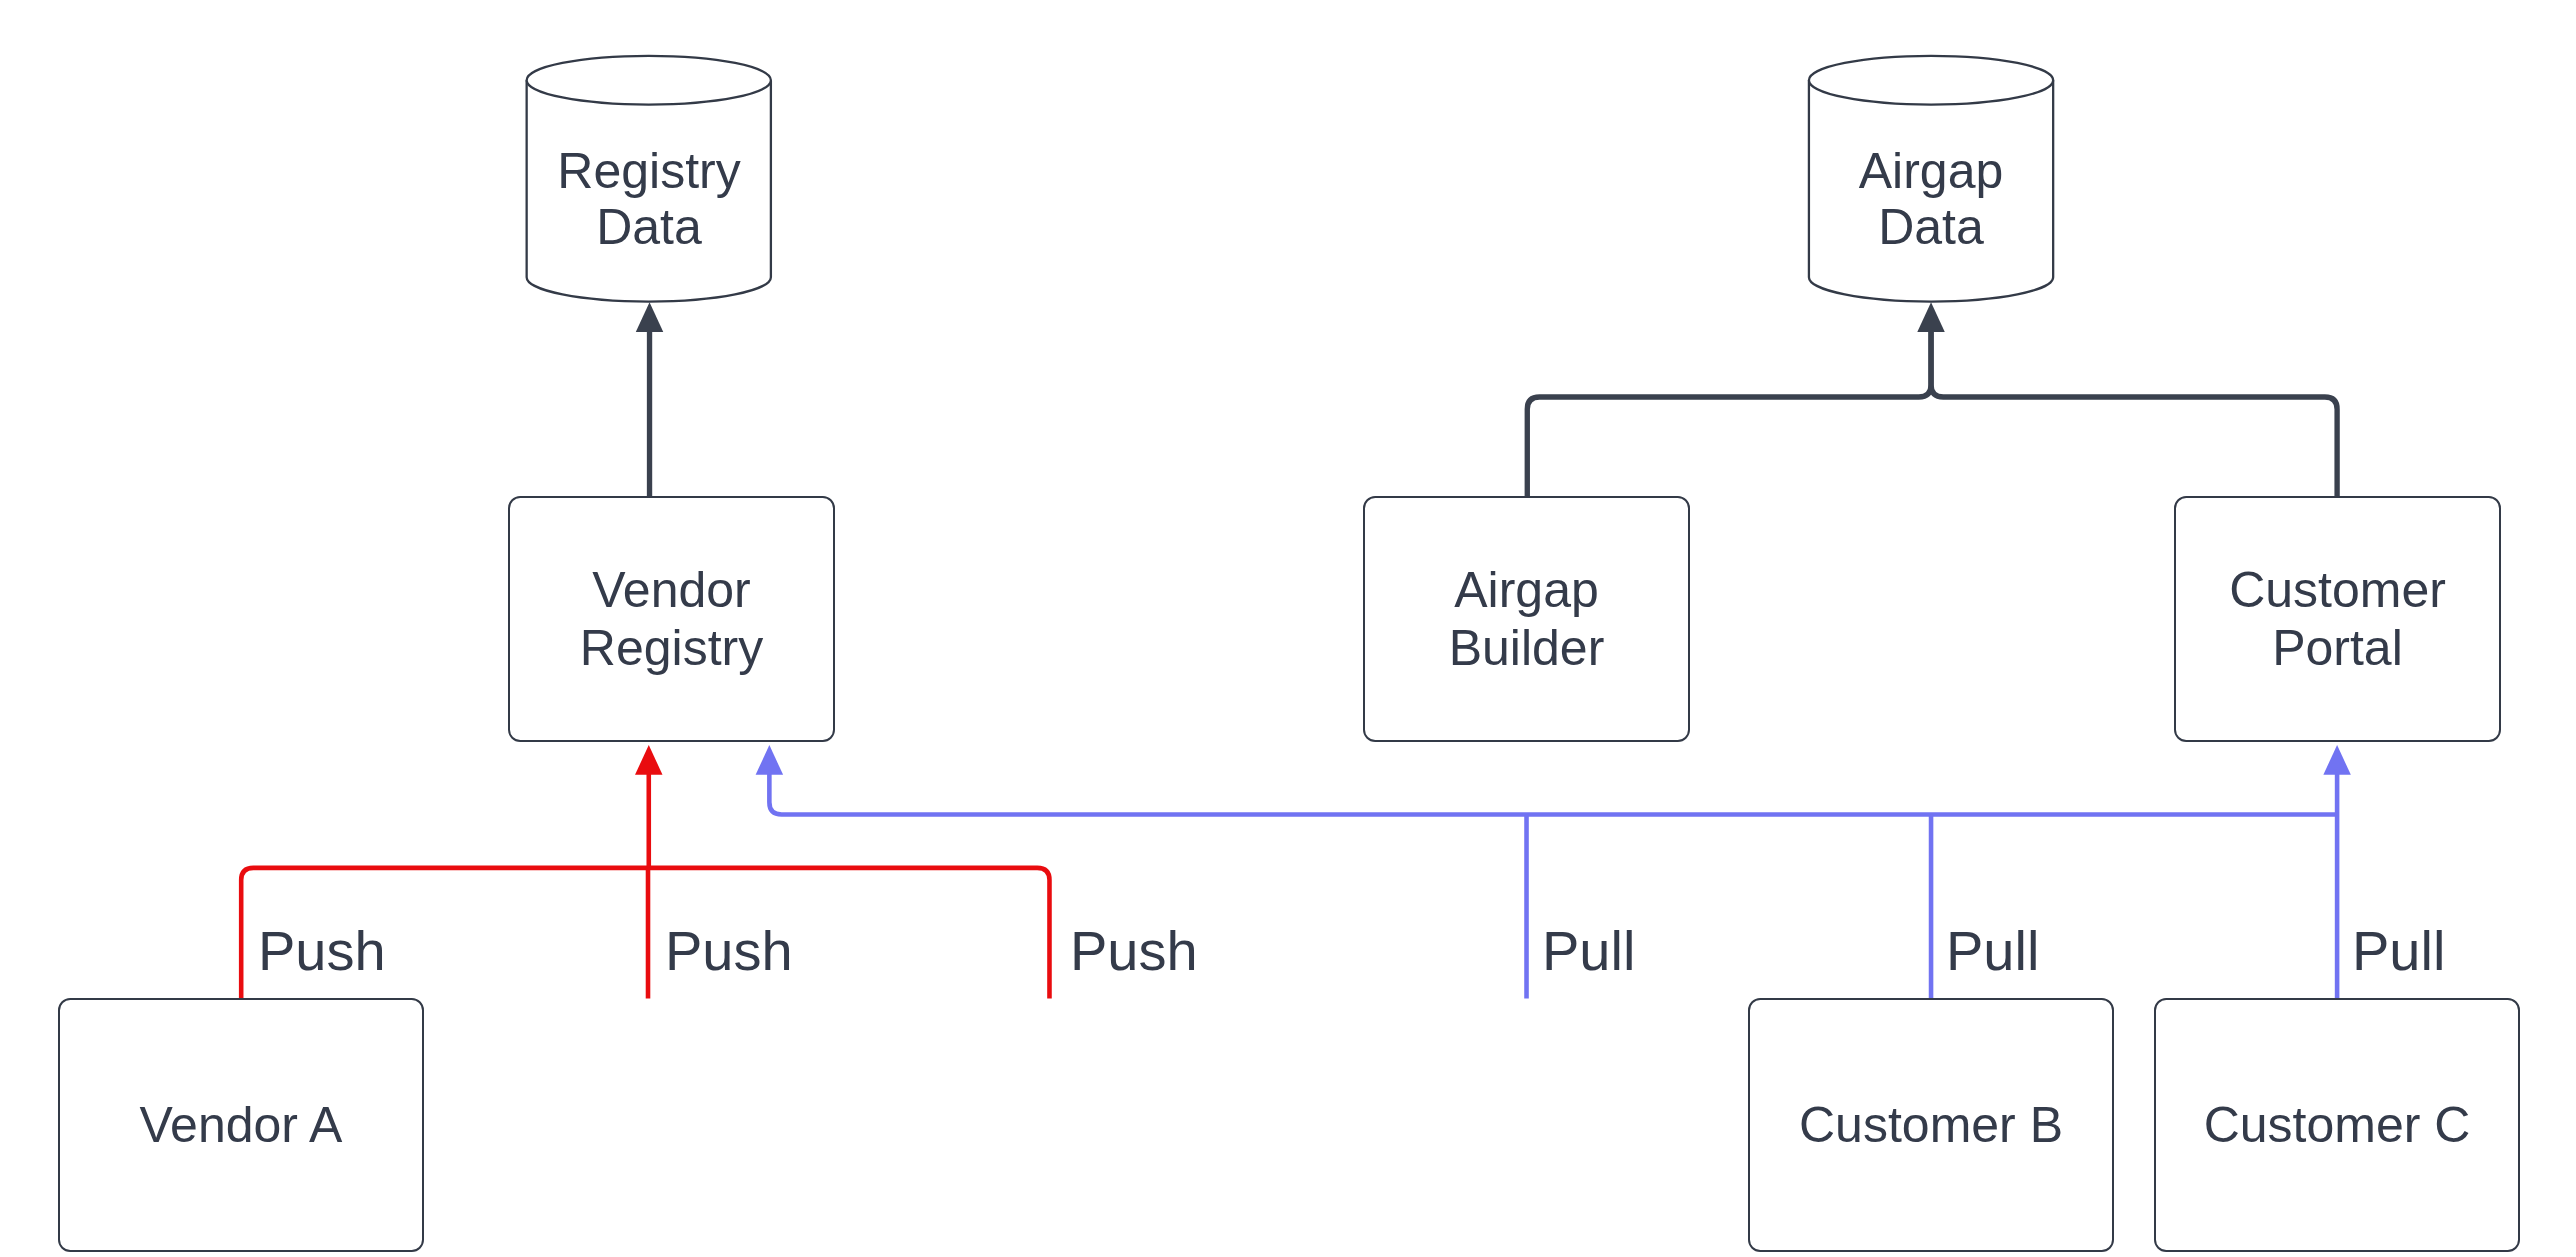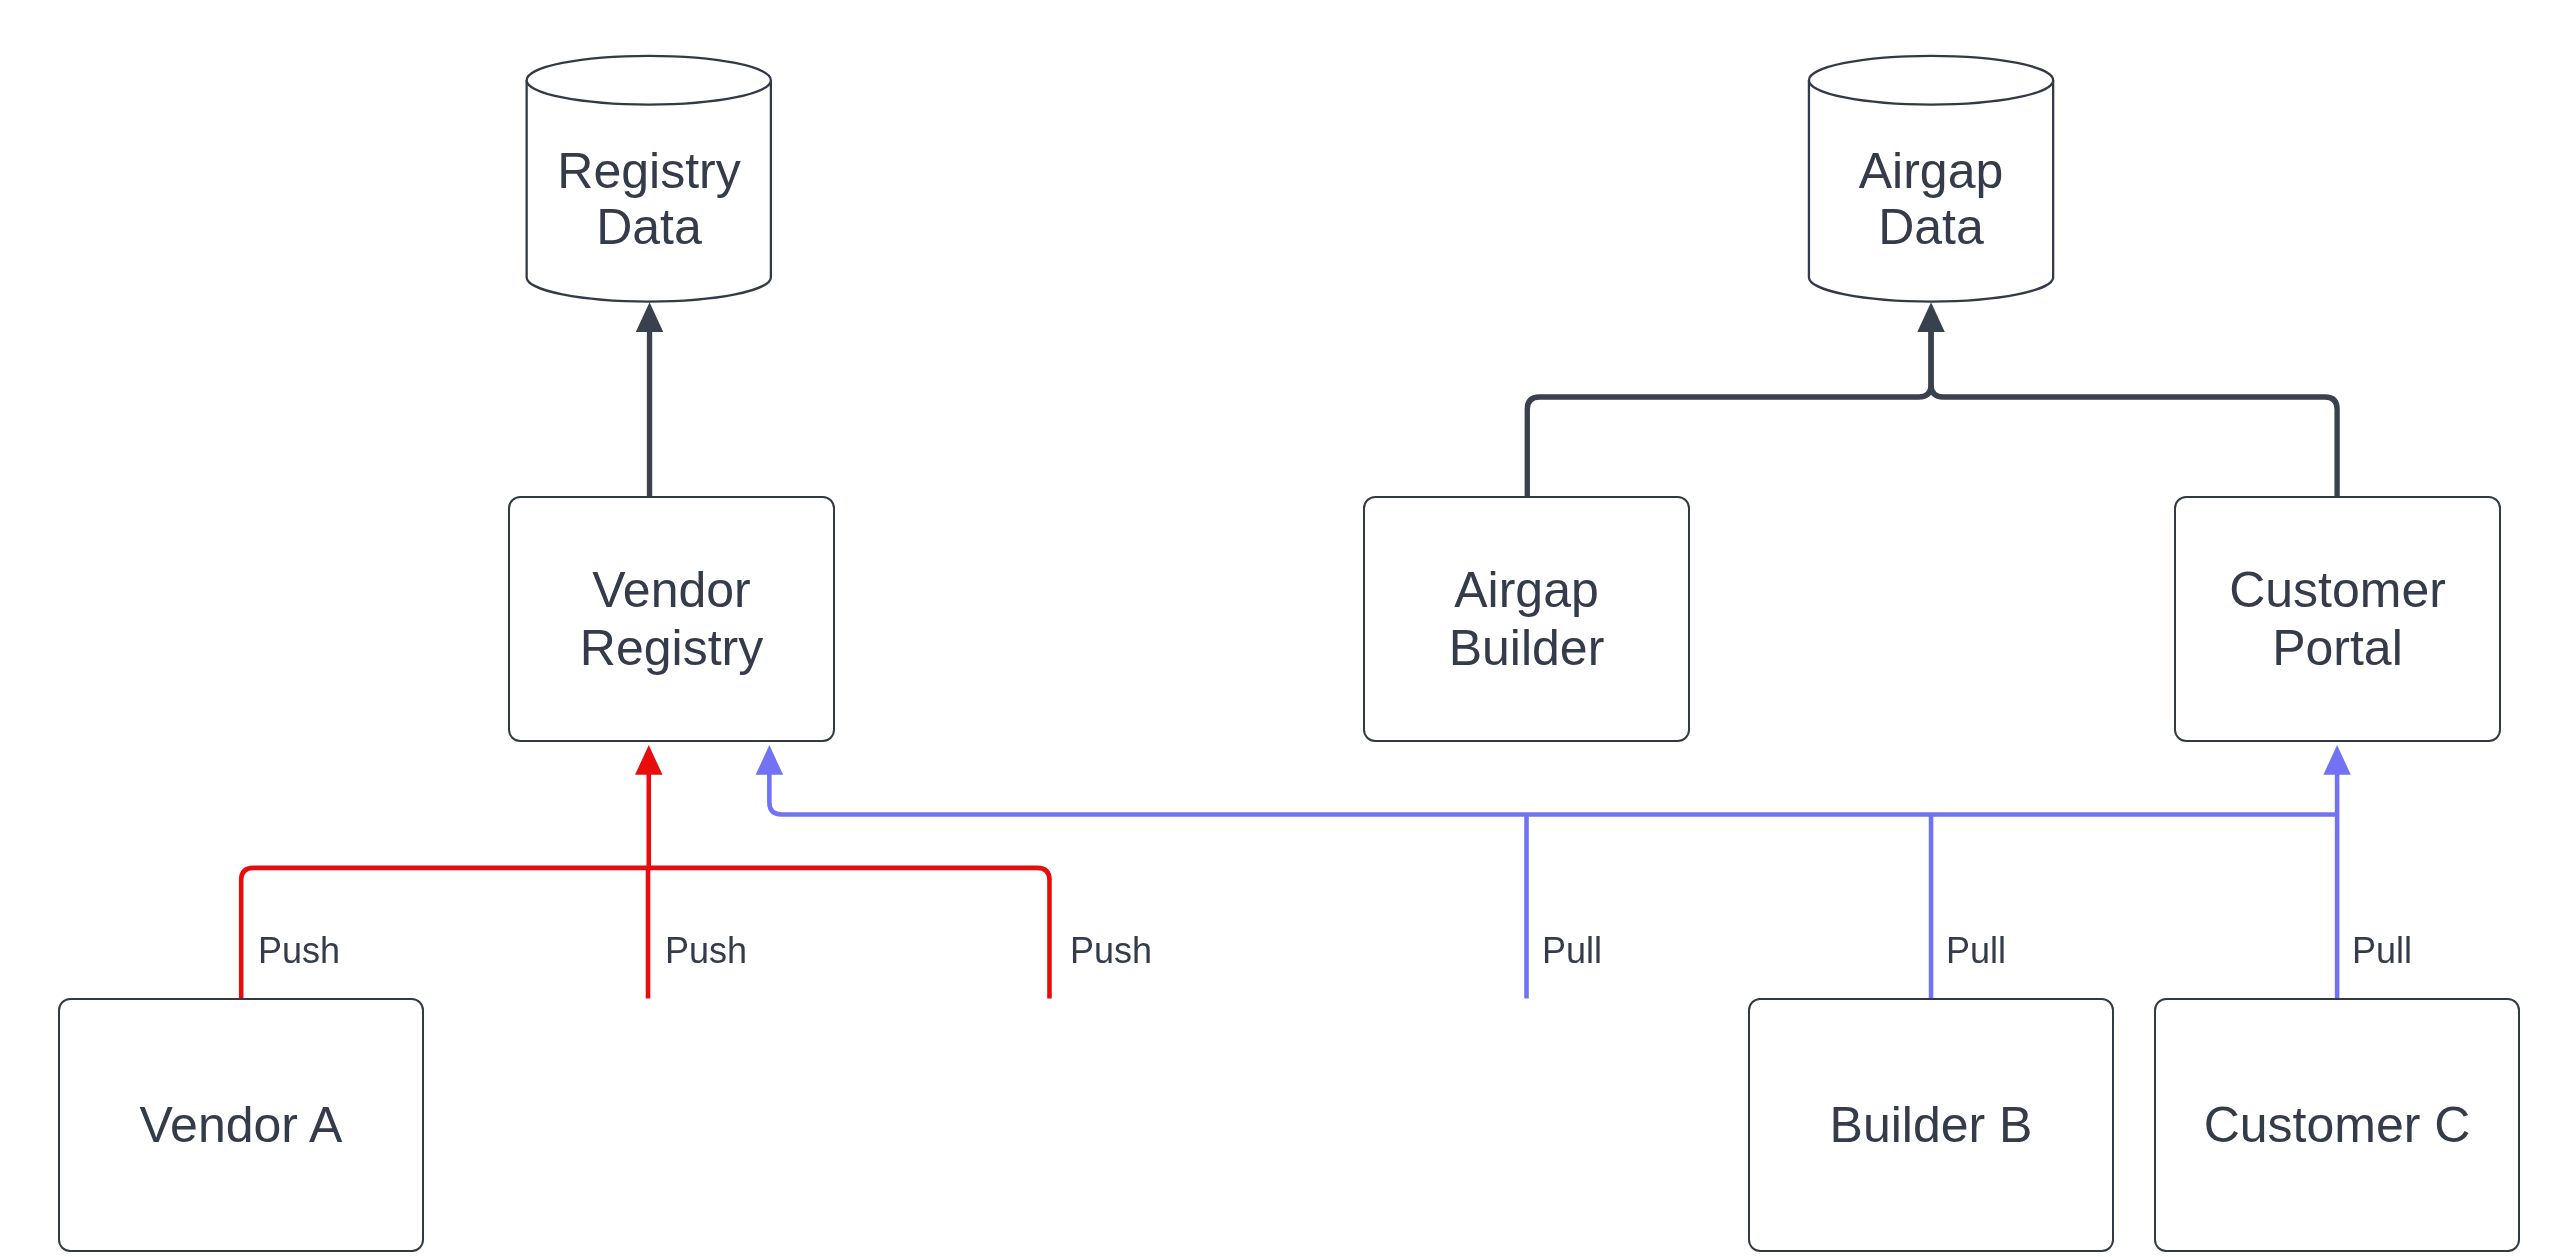--- a/index.html
+++ b/index.html
@@ -61,21 +61,21 @@
     font-size: 50px;
     line-height: 56px;
     white-space: pre-line;
   }
 
   
   .edge-label {
     position: absolute;
     top: 926px;
     color: var(--c-text, #343b4a);
-    font-size: 36px;
+    font-size: 56px;
     line-height: 50px;
     white-space: nowrap;
   }
 </style>
 </head>
 <body>
 
 <div class="canvas">
 
   <svg id="edge-layer" viewBox="0 0 3375 1648" xmlns="http://www.w3.org/2000/svg">
@@ -124,21 +124,21 @@
 Data</div>
 
   <div class="node mid" style="left:508px;">Vendor
 Registry</div>
   <div class="node mid" style="left:1363px;">Airgap
 Builder</div>
   <div class="node mid" style="left:2174px;">Customer
 Portal</div>
 
   <div class="node bottom" style="left:58px;">Vendor A</div>
-  <div class="node bottom" style="left:1748px;">Builder B</div>
+  <div class="node bottom" style="left:1748px;">Customer B</div>
   <div class="node bottom" style="left:2154px;">Customer C</div>
 
   <div class="edge-label" style="left:258px;">Push</div>
   <div class="edge-label" style="left:665px;">Push</div>
   <div class="edge-label" style="left:1070px;">Push</div>
   <div class="edge-label" style="left:1542px;">Pull</div>
   <div class="edge-label" style="left:1946px;">Pull</div>
   <div class="edge-label" style="left:2352px;">Pull</div>
 
 </div>

